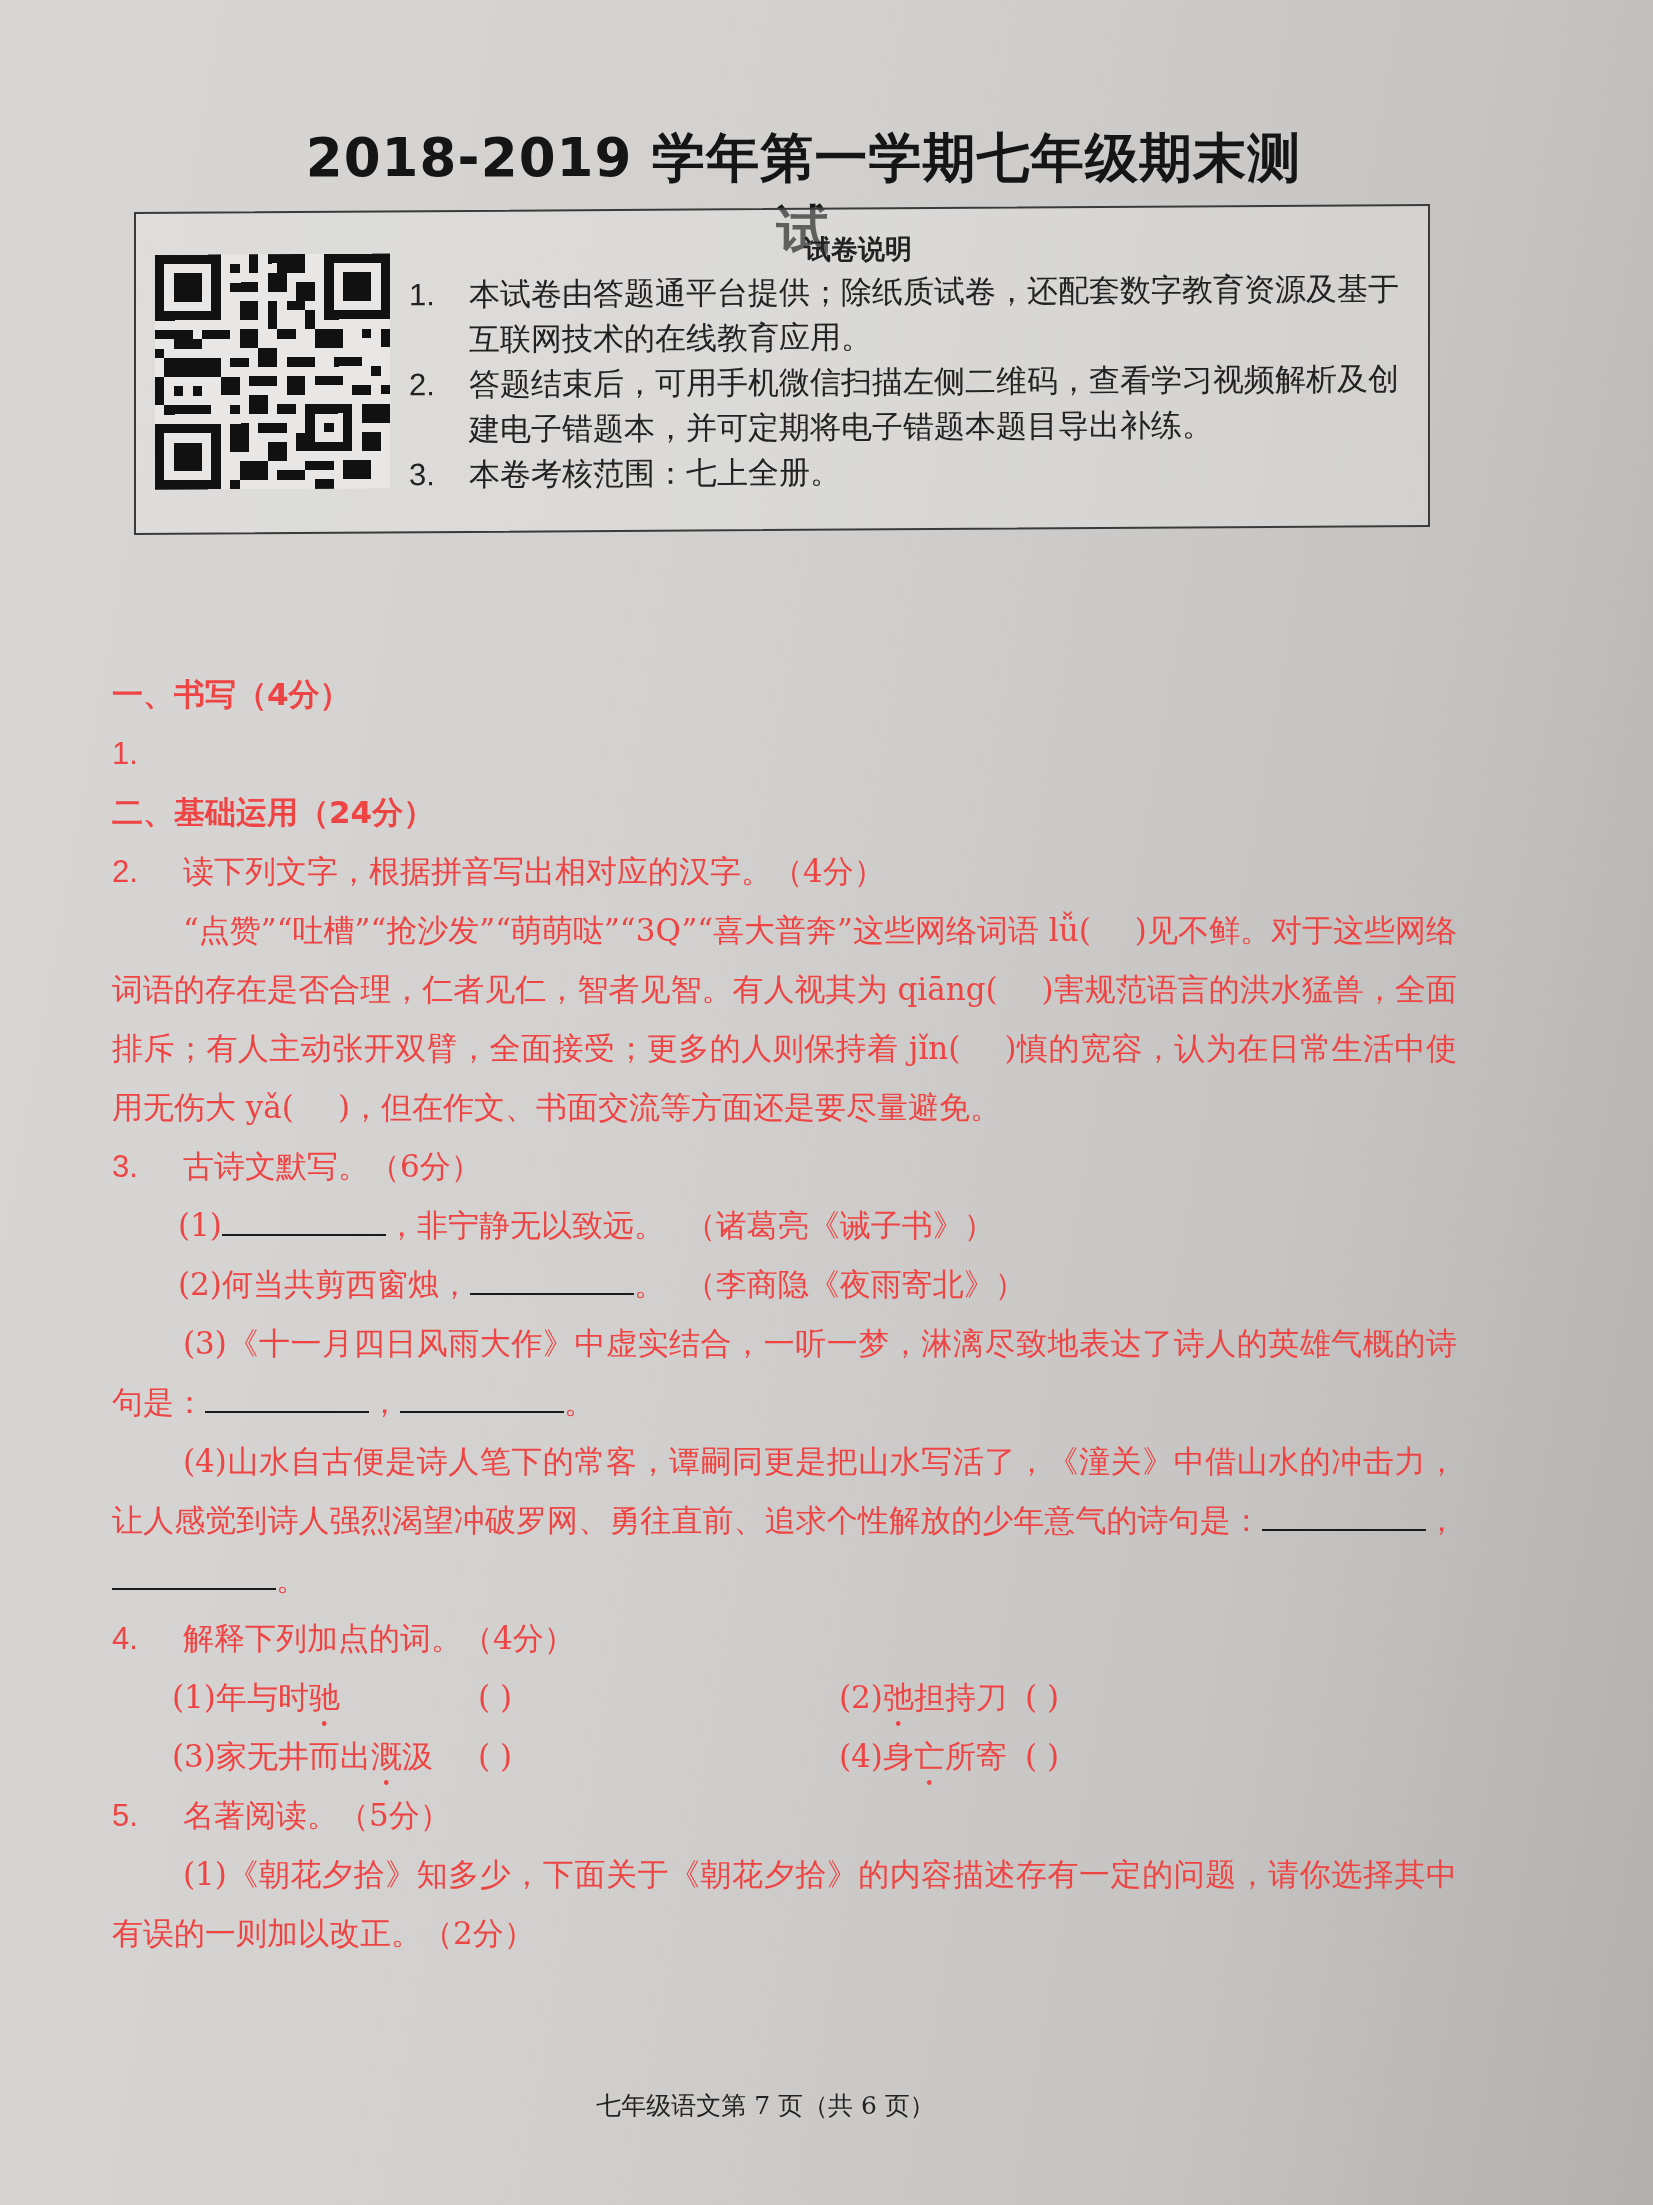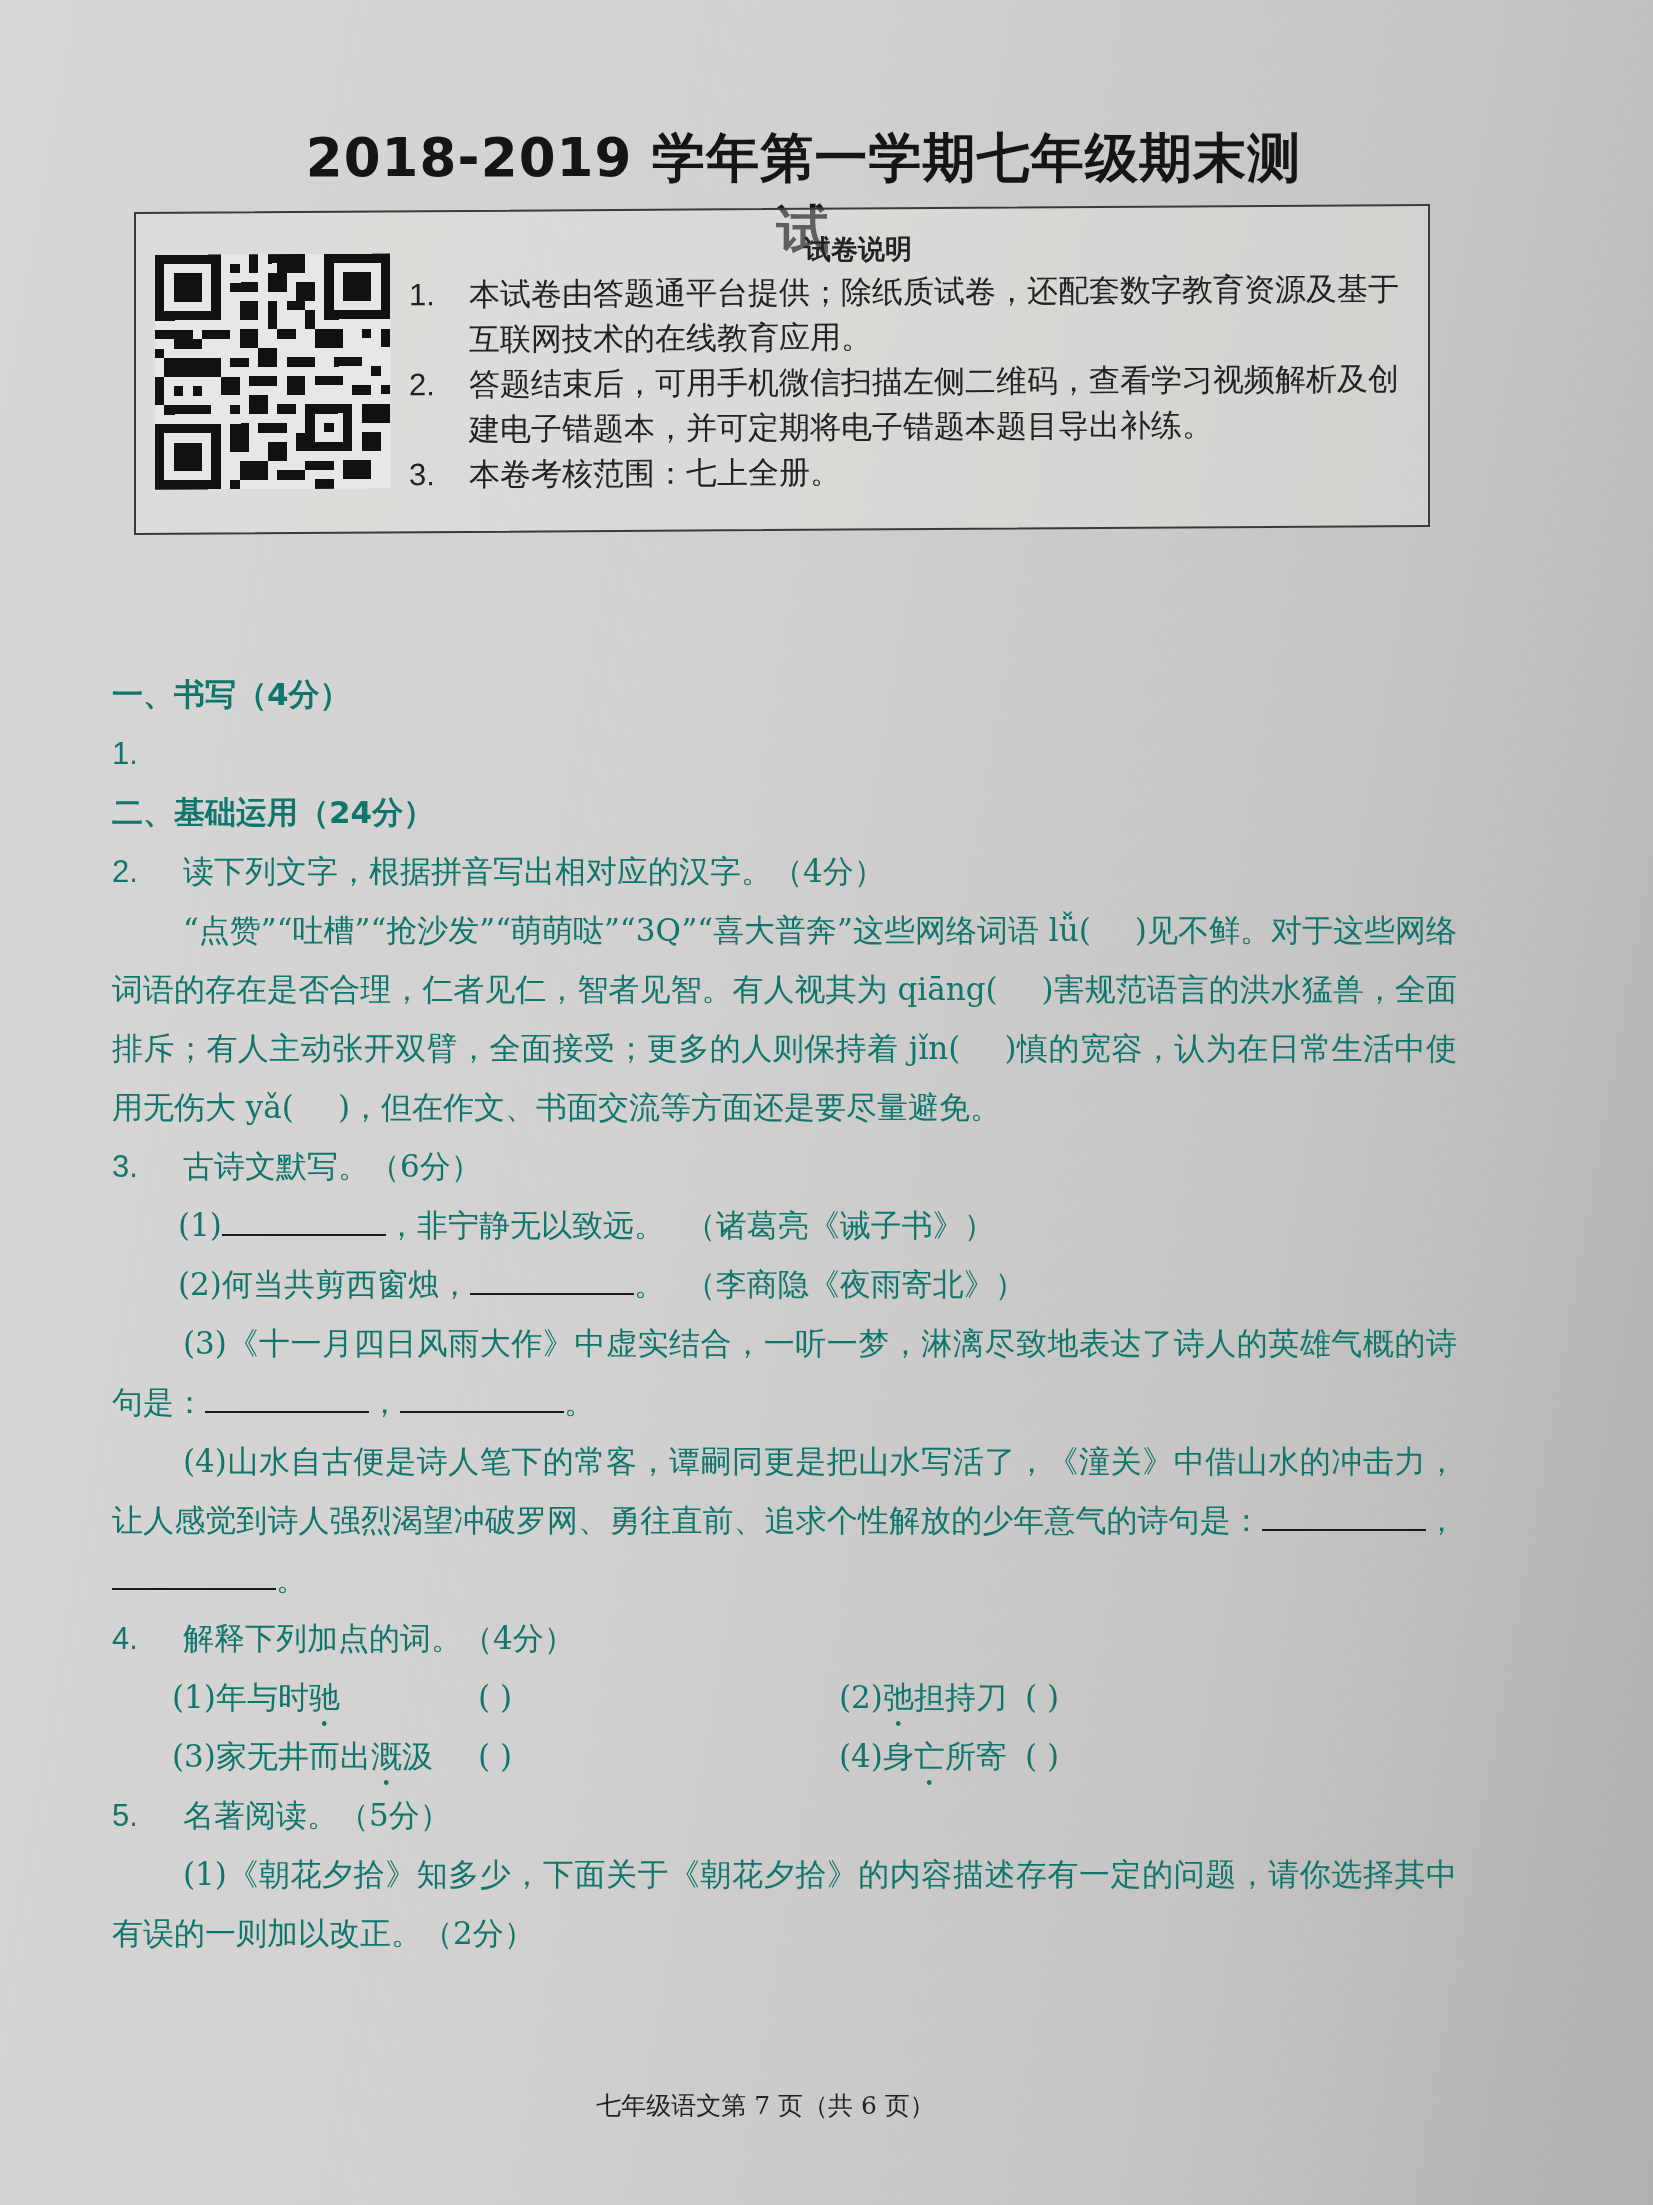--- a/index.html
+++ b/index.html
@@ -35,21 +35,21 @@
   .info-item { display: flex; font-size: 31px; line-height: 45px; color: #222; }
   .info-num { width: 60px; flex: none; font-family: "Liberation Sans", sans-serif; }
   .info-text { flex: 1; }
   .subject-title {
     position: absolute; left: 547px; top: 572px; width: 492px; text-align: center;
     font-size: 46px; letter-spacing: 25px; color: #1e1e1e;
   }
   .content {
     position: absolute; left: 112px; top: 665px; width: 1345px;
     font-family: "DejaVu Serif", "Liberation Serif", serif;
-    font-size: 31px; color: #0f766e;
+    font-size: 31px; color: #ef4444;
   }
   .sec-heading { font-family: "DejaVu Sans", sans-serif; font-weight: bold; font-size: 31px; height: 59px; line-height: 59px; }
   .q-head { height: 59px; line-height: 59px; display: flex; }
   .q-num { width: 71px; flex: none; font-family: "Liberation Sans", sans-serif; }
   .para { line-height: 59px; text-align: justify; }
   .indent { text-indent: 71px; }
   .sub-indent { padding-left: 66px; }
   .blank { display: inline-block; width: 164px; border-bottom: 2.2px solid #1a1a1a; height: 27px; vertical-align: baseline; }
   .paren-blank { display: inline-block; width: 44px; }
   .dotted { text-emphasis: dot; -webkit-text-emphasis: dot; text-emphasis-position: under; -webkit-text-emphasis-position: under; }

